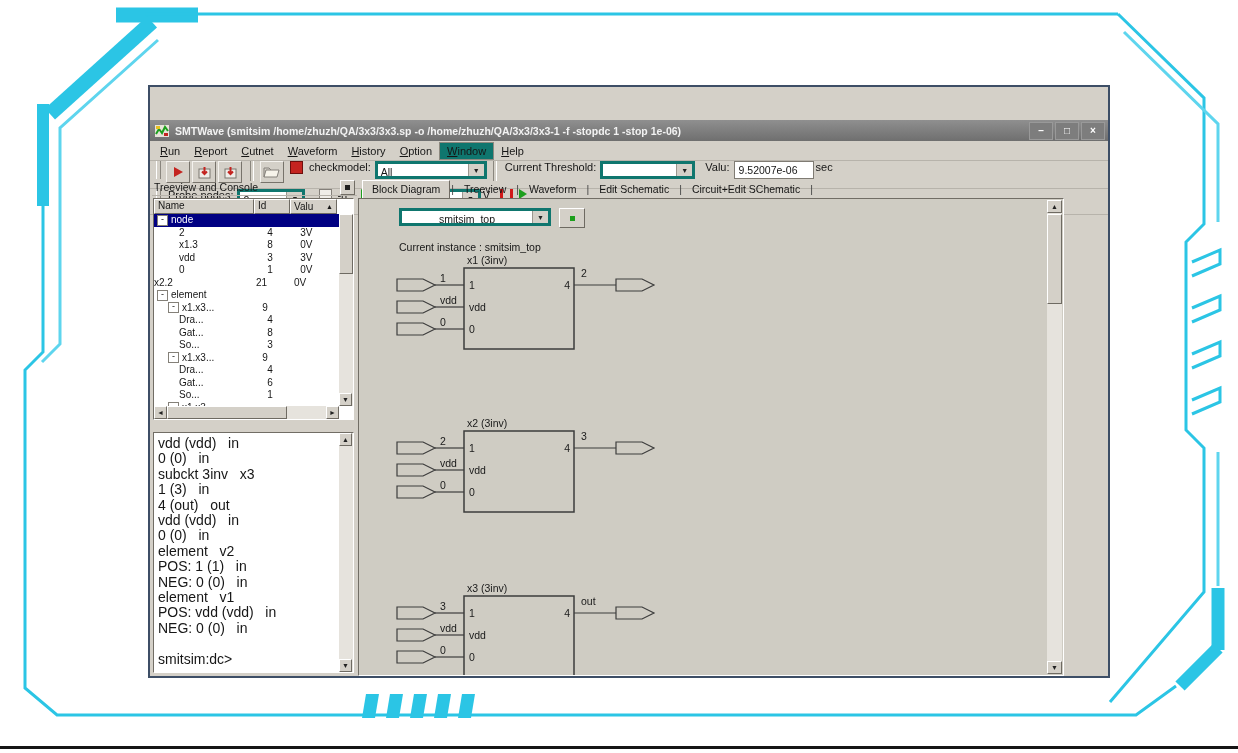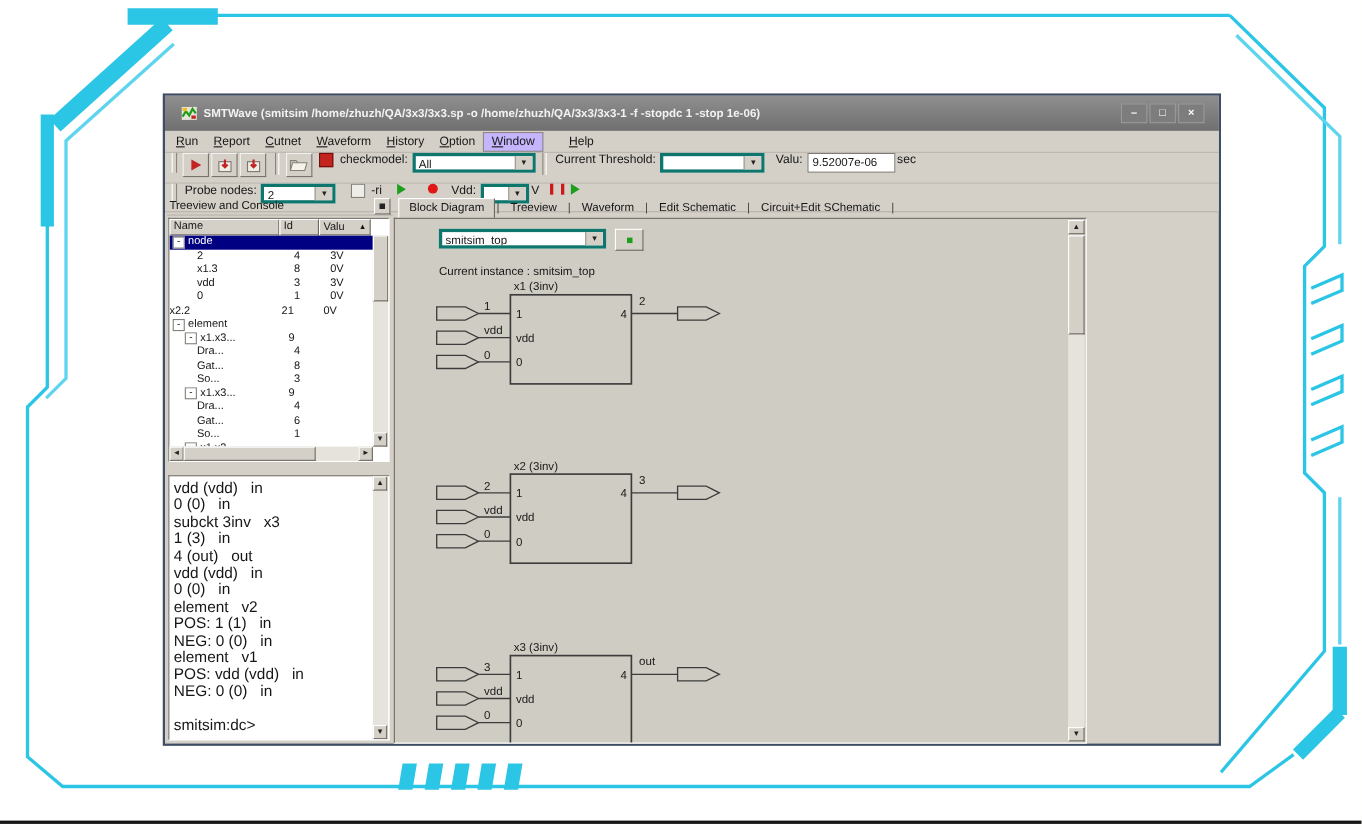--- a/index.html
+++ b/index.html
@@ -7,31 +7,31 @@
         font-family:"Liberation Sans",sans-serif;}
   svg text{font-family:"Liberation Sans",sans-serif;}
 
   
   .frame-svg{position:absolute;left:0;top:0;z-index:0;}
   .bottom-black-line{position:absolute;left:0;top:746px;width:1238px;height:3px;background:#151515;}
 
   
   .win{position:absolute;left:148px;top:85px;width:962px;height:593px;z-index:2;
        background:#d4d0c8;border:2px solid #3d4e66;box-sizing:border-box;font-size:11px;color:#161616;}
-  .titlebar{height:32px;background:linear-gradient(#8f8f8f,#6f6f6f);display:flex;align-items:center;
-            padding:0 13px;color:#f2f2f2;font-weight:bold;}
+  .titlebar{height:21px;background:linear-gradient(#8f8f8f,#6f6f6f);display:flex;align-items:center;
+            padding:0 3px;color:#f2f2f2;font-weight:bold;margin-top:33px;}
   .app-icon{width:14px;height:12px;margin:0 2px;}
   .title-text{flex:1;margin-left:4px;white-space:nowrap;overflow:hidden;font-size:10.5px;}
   .tb-btn{width:22px;height:16px;margin-left:2px;display:flex;align-items:center;justify-content:center;
           color:#fff;font-size:10px;line-height:10px;background:#7d7d7d;border:1px solid #999;}
   .menubar{height:19px;display:flex;align-items:center;padding-left:3px;background:#d4d0c8;
            border-bottom:1px solid #b7b3ab;font-size:11px;}
   .menu-item{padding:2px 7px;}
   .menu-item u{text-decoration:underline;}
-  .menu-item.boxed{border:1px solid #8d897f;margin-right:16px;background:#c4b5fd;}
+  .menu-item.boxed{border:1px solid #8d897f;margin-right:0;background:#0f766e;}
 
   .toolbar{display:flex;align-items:flex-start;background:#d4d0c8;border-bottom:1px solid #b7b3ab;}
   .toolbar1{height:27px;padding-left:6px;}
   .toolbar2{height:25px;padding-left:6px;}
   .grip{width:3px;height:18px;border-left:1px solid #fff;border-right:1px solid #8a867e;margin-right:5px;}
   .tbtn{width:22px;height:20px;display:flex;align-items:center;justify-content:center;margin-right:2px;
         background:#d4d0c8;border:1px solid;border-color:#f4f2ee #77736b #77736b #f4f2ee;}
   .sep{width:2px;height:20px;border-left:1px solid #8a867e;border-right:1px solid #fff;margin:0 6px;}
   .lbl{margin:0 4px 0 2px;white-space:nowrap;}
   .combo{display:inline-flex;align-items:stretch;background:#fff;border:3px solid #0f766e;height:18px;box-sizing:border-box;}
@@ -82,22 +82,22 @@
   .console-text{position:absolute;left:4px;top:3px;right:16px;bottom:2px;overflow:hidden;
                 font-size:14px;line-height:15.4px;white-space:pre;}
   .console-sb{position:absolute;top:0;right:0;bottom:0;width:14px;background:#e6e3dd;}
 
   
   .tabstrip{position:absolute;left:210px;top:92px;right:0;height:19px;display:flex;align-items:flex-end;
             font-size:10.5px;padding-left:2px;}
   .tab{padding:2px 9px 3px 9px;}
   .tab.active{background:#d4d0c8;border:1px solid;border-color:#fff #6e6a62 #d4d0c8 #fff;margin-bottom:-1px;}
   .tab-sep{color:#444;padding:0 1px 3px 1px;}
-  .diagram{position:absolute;left:208px;top:111px;width:630px;height:478px;background:#cfccc3;
-           border:1px solid;border-color:#716d65 #fff #fff #716d65;box-sizing:border-box;overflow:hidden;}
+  .diagram{position:absolute;left:208px;top:111px;width:706px;height:478px;background:#cfccc3;
+           border:1px solid;border-color:#716d65 #fff #fff #716d65;box-sizing:border-box;overflow:hidden;text-align:center;}
   .diag-sb{position:absolute;top:1px;right:1px;bottom:1px;width:15px;background:#e6e3dd;}
   .inst-combo{position:absolute;left:40px;top:9px;width:152px;}
   .inst-btn{position:absolute;left:200px;top:9px;width:24px;height:18px;background:#d4d0c8;
             border:1px solid;border-color:#fff #6e6a62 #6e6a62 #fff;display:flex;align-items:center;justify-content:center;}
   .inst-btn i{width:5px;height:5px;background:#1d9f1d;}
   .cur-inst{position:absolute;left:40px;top:42px;font-size:10.5px;}
   .block{position:absolute;left:30px;}
 </style>
 </head>
 <body>

